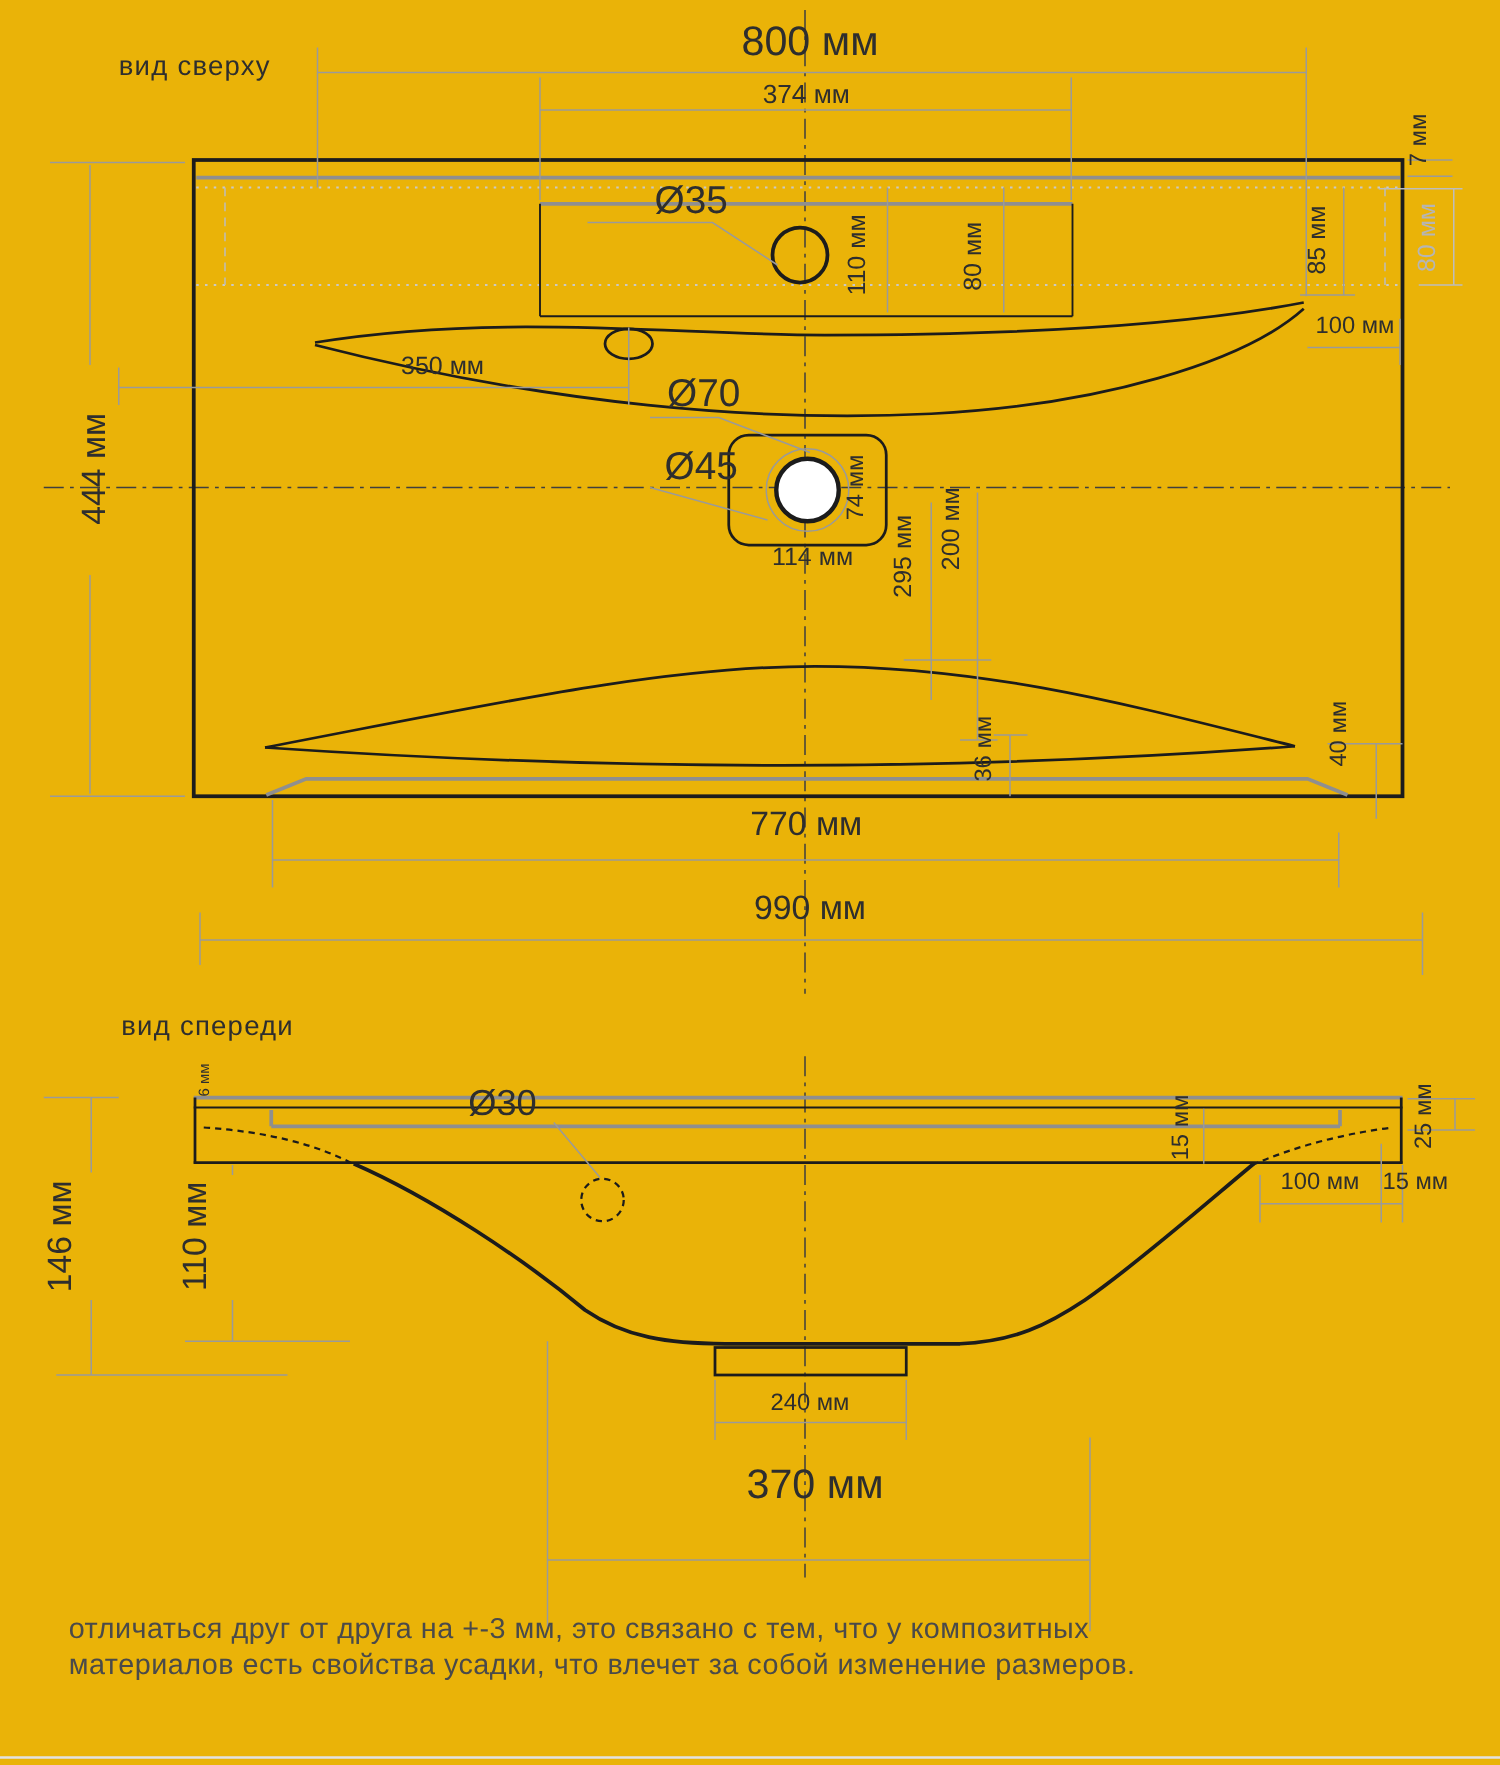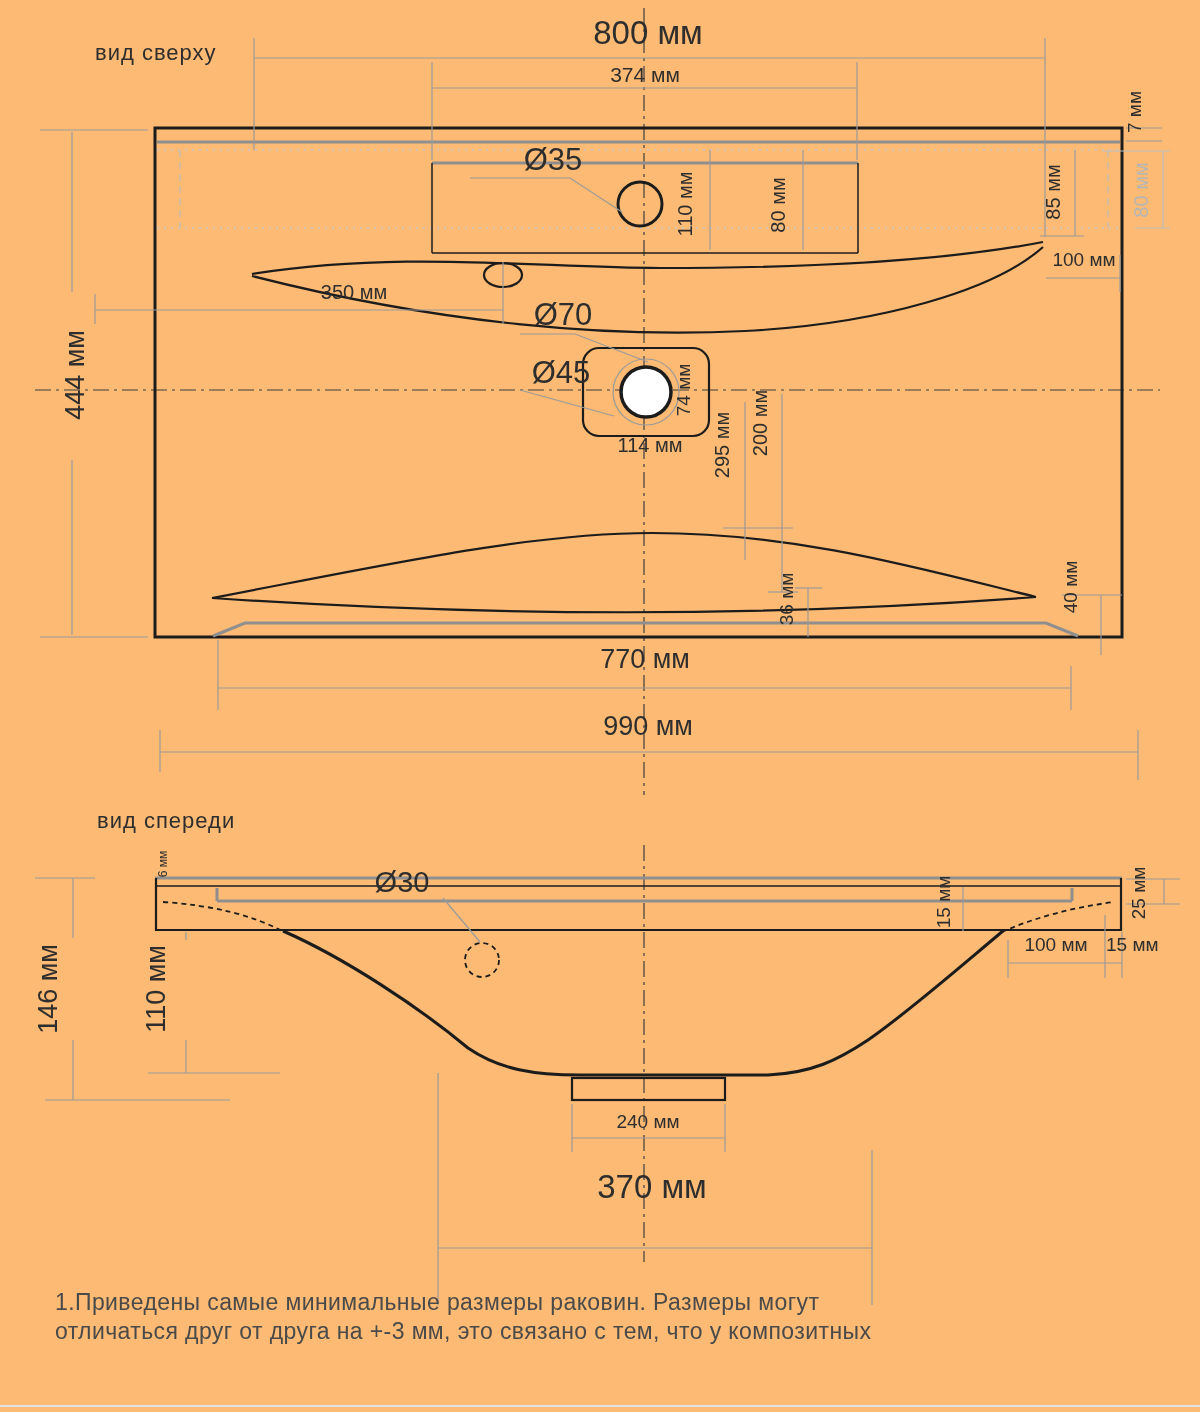--- a/index.html
+++ b/index.html
@@ -1,16 +1,16 @@
 <!DOCTYPE html>
 <html><head>
 <meta charset="utf-8">
 <style>
   html,body{margin:0;padding:0;background:#ffffff;}
-  .page{position:relative;width:1200px;height:1412px;background:#fdba74;overflow:hidden;
+  .page{position:relative;width:1200px;height:1412px;background:#eab308;overflow:hidden;
         font-family:"Liberation Sans","DejaVu Sans",sans-serif;}
   svg{position:absolute;left:0;top:0;}
   svg text{font-family:"Liberation Sans","DejaVu Sans",sans-serif;fill:#2e2e2e;}
   .mid{text-anchor:middle;}
   .s11{font-size:12px;} .s19{font-size:19px;} .s20{font-size:20px;} .s21{font-size:21px;}
   .s22{font-size:22px;letter-spacing:1px;} .s27{font-size:27px;}
   .s28{font-size:29px;} .s30{font-size:31px;} .s32{font-size:33px;}
   .greyt{fill:#b5b5b5;}
   .main{stroke:#1c1c1c;fill:none;stroke-width:2.2;}
   .thick{stroke:#1c1c1c;fill:none;stroke-width:3;}
@@ -273,18 +273,18 @@
       <line class="dim" x1="438" y1="1073" x2="438" y2="1305"></line>
       <line class="dim" x1="872" y1="1150" x2="872" y2="1305"></line>
       <text class="mid s32" x="652" y="1198">370 мм</text>
     </g>
 
     <text class="s22" x="97" y="828">вид спереди</text>
   </g>
 </svg>
 
 <div class="notes">
-  <div>1.Приведены самые минимальные размеры раковин. Размеры могут</div>
   <div>отличаться друг от друга на +-3 мм, это связано с тем, что у композитных</div>
+  <div>материалов есть свойства усадки, что влечет за собой изменение размеров.</div>
 </div>
 
 <div class="bottom-strip"></div>
 </div>
 
 </body></html>

